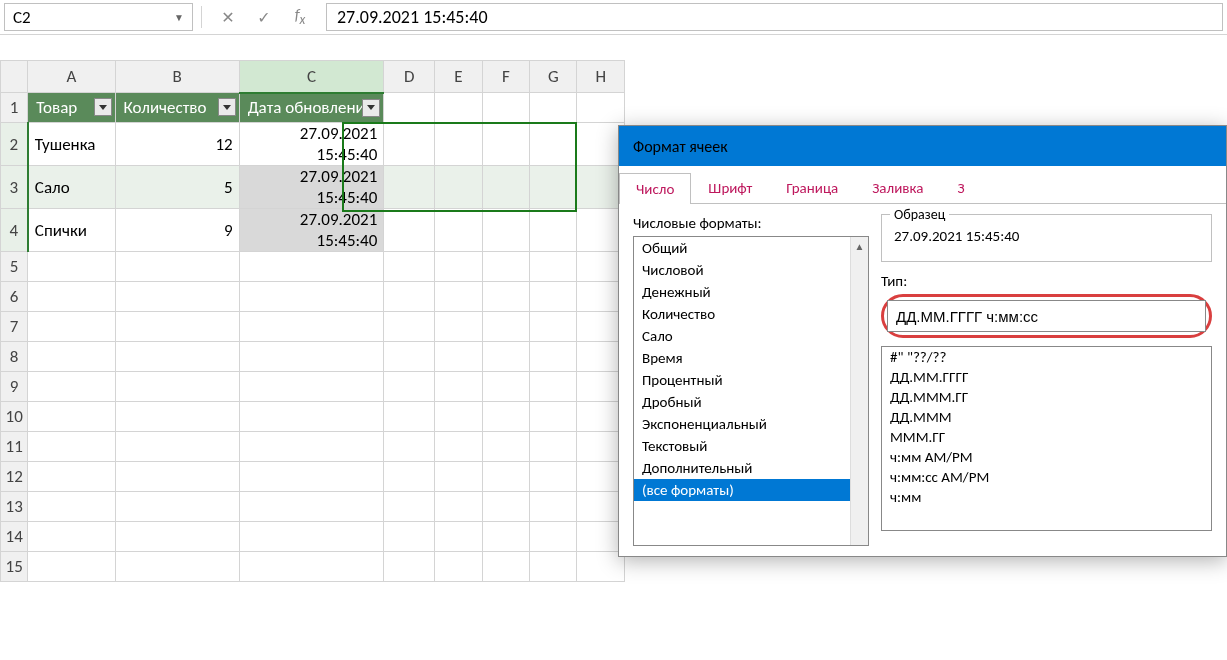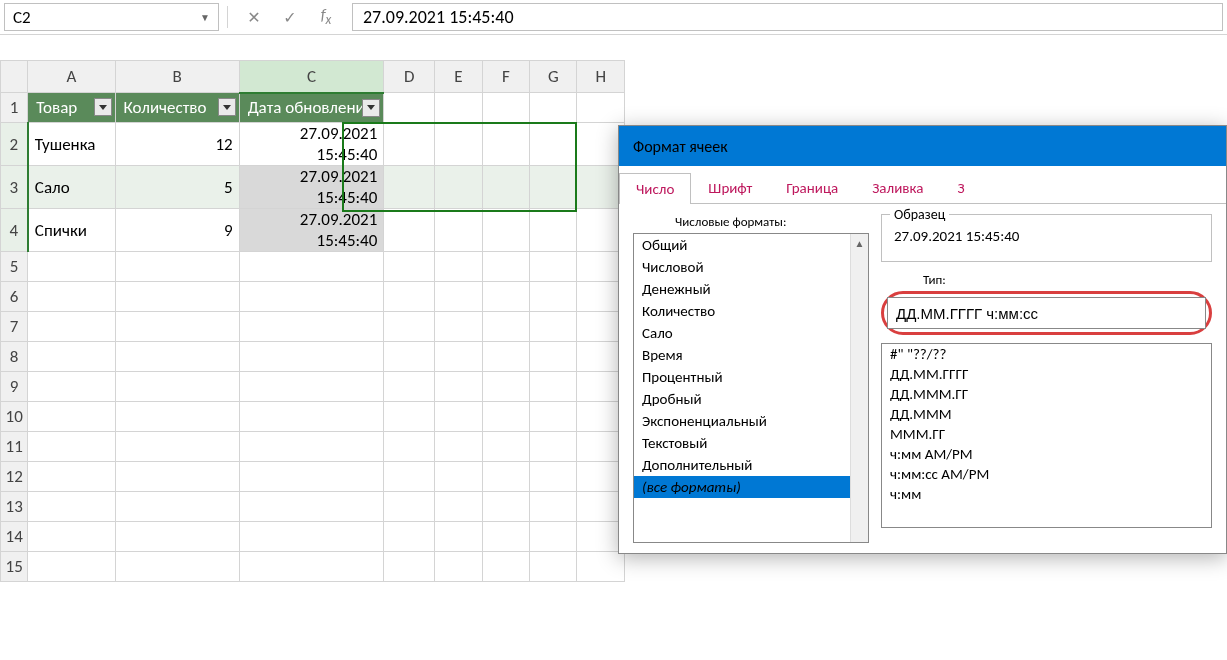--- a/index.html
+++ b/index.html
@@ -1,20 +1,20 @@
 <!DOCTYPE html>
 <html><head>
 <meta charset="utf-8">
 <style>
 * { box-sizing: border-box; margin: 0; padding: 0; }
 body { font-family: "Segoe UI", Calibri, Arial, sans-serif; font-size: 14px; background: #fff; width: 1227px; height: 660px; overflow: hidden; position: relative; }
 
 
 .formula-bar { display: flex; align-items: center; height: 35px; border-bottom: 1px solid #d4d4d4; background: #fff; padding: 0 4px; }
-.name-box { width: 215px; height: 28px; border: 1px solid #c0c0c0; display: flex; align-items: center; justify-content: space-between; padding: 0 8px; font-size: 17px; background: #fff; }
+.name-box { width: 189px; height: 28px; border: 1px solid #c0c0c0; display: flex; align-items: center; justify-content: space-between; padding: 0 8px; font-size: 17px; background: #fff; }
 .name-box .dd { color: #666; font-size: 10px; }
 .fb-sep { width: 1px; height: 22px; background: #d4d4d4; margin: 0 8px; }
 .fb-btn { width: 36px; height: 28px; display: flex; align-items: center; justify-content: center; color: #888; font-size: 16px; }
 .formula-input { flex: 1; height: 28px; border: 1px solid #c0c0c0; padding: 0 10px; font-size: 18px; margin-left: 8px; display: flex; align-items: center; }
 
 
 .grid-wrap { position: absolute; top: 60px; left: 0; width: 625px; }
 .grid { border-collapse: collapse; table-layout: fixed; }
 .grid th, .grid td { border: 1px solid #d4d4d4; font-weight: normal; }
 .corner { width: 46px; height: 32px; background: #f0f0f0; border-right: 1px solid #bfbfbf; border-bottom: 1px solid #bfbfbf; }
@@ -37,24 +37,24 @@
 .sel-cell { background: #d9d9d9 !important; }
 .sel-border { position: absolute; border: 2px solid #1a7a1a; pointer-events: none; }
 
 
 .dialog { position: absolute; top: 125px; left: 618px; width: 609px; background: #fff; border: 1px solid #888; box-shadow: 0 4px 20px rgba(0,0,0,0.3); }
 .dlg-title { background: #0078d4; color: #000000; height: 40px; display: flex; align-items: center; padding: 0 14px; font-size: 16px; }
 .dlg-tabs { display: flex; border-bottom: 1px solid #c0c0c0; background: #fff; height: 38px; padding-top: 6px; }
 .dlg-tab { padding: 6px 16px; font-size: 15px; color: #be185d; border: 1px solid transparent; border-bottom: none; cursor: pointer; }
 .dlg-tab.active { border-color: #c0c0c0; background: #fff; position: relative; top: 1px; }
 .dlg-body { padding: 10px 14px; display: flex; gap: 12px; }
-.dlg-label { font-size: 13px; color: #000; margin-bottom: 4px; margin-left: 42px; }
+.dlg-label { font-size: 15px; color: #000; margin-bottom: 4px; }
 .listbox { width: 236px; height: 310px; border: 1px solid #888; background: #fff; font-size: 15px; overflow: hidden; position: relative; }
 .listbox .li { padding: 2px 8px; cursor: default; }
-.listbox .li.sel { background: #0078d4; color: #000000; font-style: italic; }
+.listbox .li.sel { background: #0078d4; color: #ffffff; }
 .listbox .scrollbar { position: absolute; right: 0; top: 0; width: 18px; height: 100%; background: #f0f0f0; border-left: 1px solid #ddd; }
 .listbox .scrollbar .sb-arrow { height: 18px; display: flex; align-items: center; justify-content: center; color: #666; font-size: 10px; }
 
 .right-pane { flex: 1; }
 .fieldset { border: 1px solid #c0c0c0; padding: 8px 10px 12px; margin-bottom: 10px; position: relative; }
 .fieldset .legend { position: absolute; top: -9px; left: 8px; background: #fff; padding: 0 4px; font-size: 14px; }
 .sample-val { font-size: 15px; padding: 4px 2px; }
 
 .type-input { width: 100%; height: 32px; border: 1px solid #888; padding: 0 8px; font-size: 15px; }
 .type-input-wrap { border: 3px solid #d93f3f; border-radius: 22px; padding: 3px; margin-bottom: 8px; }

